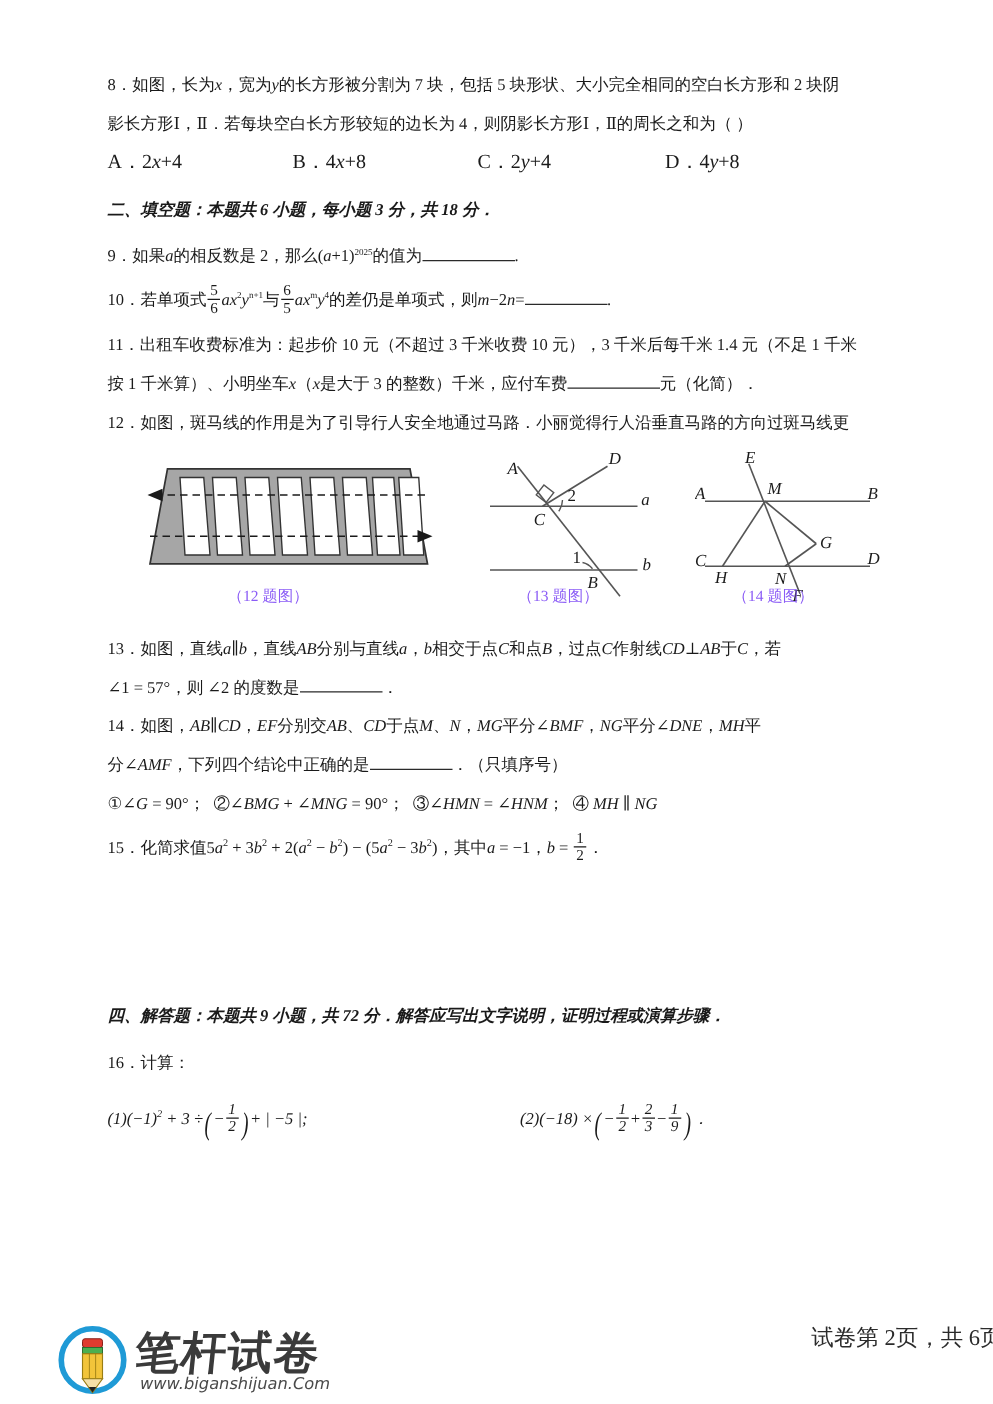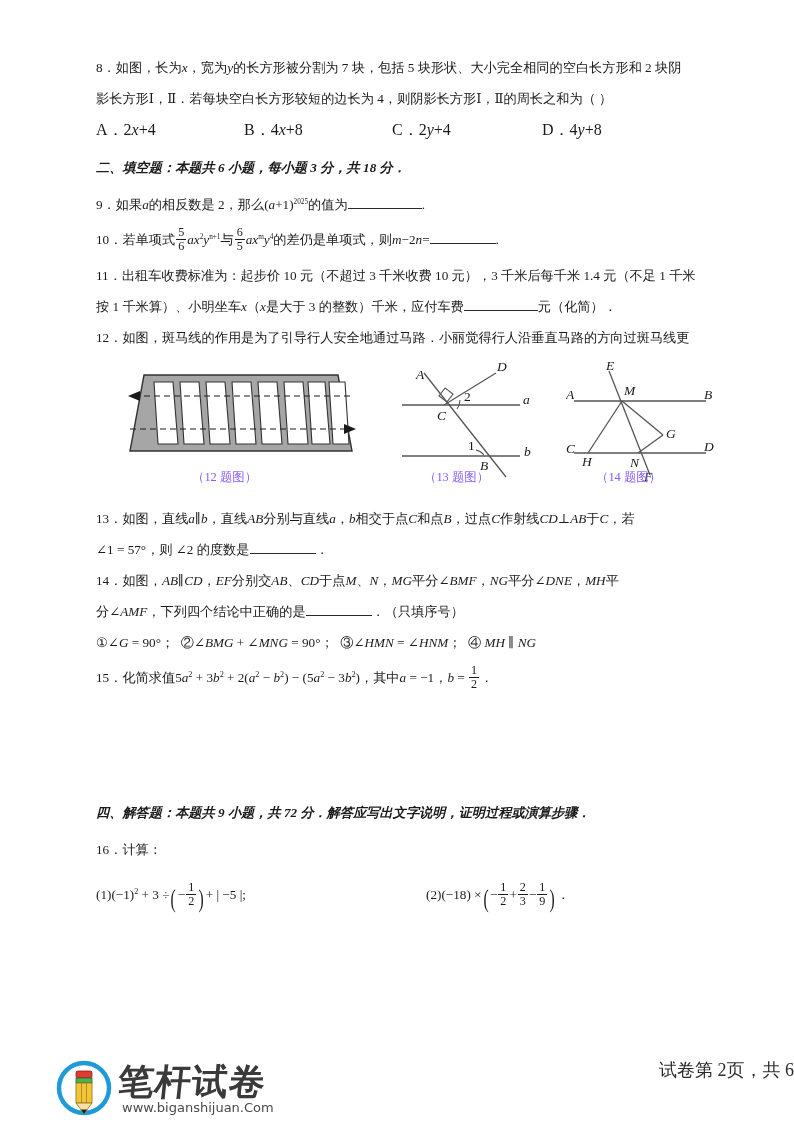--- a/index.html
+++ b/index.html
@@ -10,21 +10,21 @@
   body {
     width: 794px;
     height: 1123px;
     position: relative;
     font-family: "Liberation Serif", "DejaVu Serif", serif;
     color: #1a1a1a;
     overflow: hidden;
   }
   .page {
     position: absolute;
-    left: 18px; top: 0;
+    left: 8px; top: 0;
     width: 672px;
     height: 1123px;
   }
   .content {
     position: absolute;
     left: 78px;
     top: 52px;
     width: 640px;
   }
 
@@ -154,20 +154,21 @@
     transform: skewX(-6deg);
   }
   .logo-url {
     position: absolute;
     left: 66px;
     top: 44px;
     font-size: 13px;
     color: #4a4a4a;
     font-family: "DejaVu Sans", sans-serif;
     white-space: nowrap;
+    font-style: italic;
   }
 
   
   .twocol { display: flex; font-size: 13.2px; line-height: 31px; }
   .twocol .c1 { width: 330px; }
   .twocol .c2 { width: 310px; }
 
   .spacer-lg { height: 92px; }
 </style>
 </head>
@@ -318,21 +319,21 @@
       <span>15．</span><span>化简求值</span><span>5<i>a</i><sup>2</sup> + 3<i>b</i><sup>2</sup> + 2(<i>a</i><sup>2</sup> − <i>b</i><sup>2</sup>) − (5<i>a</i><sup>2</sup> − 3<i>b</i><sup>2</sup>)</span><span>，其中</span><i>a</i><span> = −1，</span><i>b</i><span> = </span><span class="frac"><span class="num">1</span><span class="den">2</span></span><span>．</span>
     </div>
 
     <div class="spacer-lg"></div>
 
     <div class="section-head">四、解答题：本题共 9 小题，共 72 分．解答应写出文字说明，证明过程或演算步骤．</div>
 
     <div class="qline" style="margin-top:6px;">
       <span>16．</span><span>计算：</span>
     </div>
-    <div class="twocol" style="line-height:44px; margin-top:8px;">
+    <div class="twocol" style="line-height:44px; margin-top:8px;font-style:italic;">
       <div class="c1">
         <span>(1)</span><span>(−1)</span><sup>2</sup><span> + 3 ÷</span><span class="bigparen">(</span><span>−</span><span class="frac"><span class="num">1</span><span class="den">2</span></span><span class="bigparen">)</span><span>+ | −5 |;</span>
       </div>
       <div class="c2">
         <span>(2)</span><span>(−18) ×</span><span class="bigparen">(</span><span>−</span><span class="frac"><span class="num">1</span><span class="den">2</span></span><span>+</span><span class="frac"><span class="num">2</span><span class="den">3</span></span><span>−</span><span class="frac"><span class="num">1</span><span class="den">9</span></span><span class="bigparen">)</span><span>．</span>
       </div>
     </div>
 
   </div>
 

